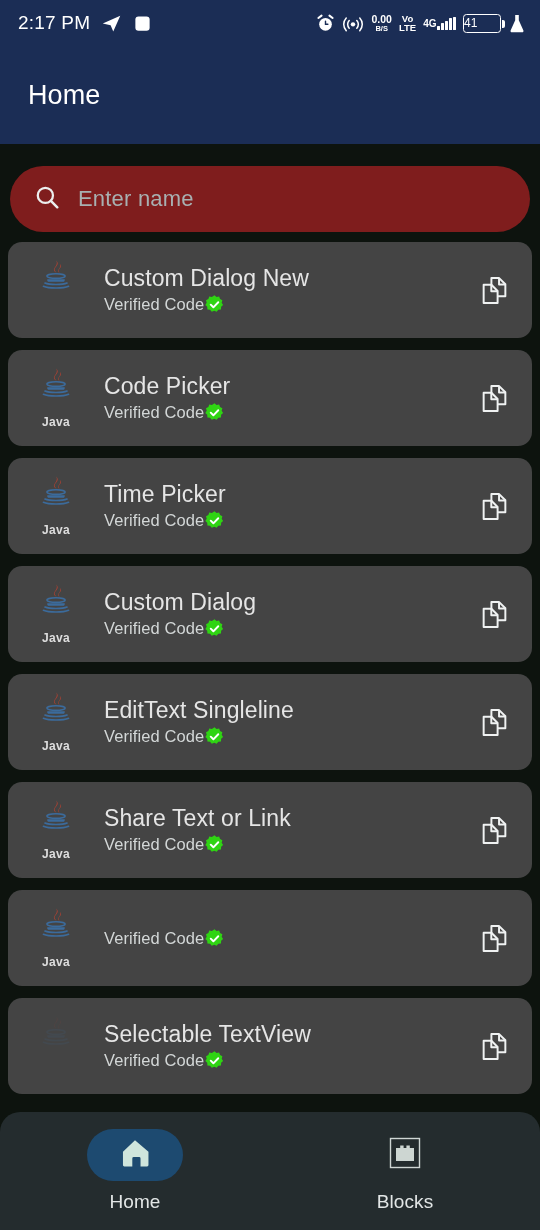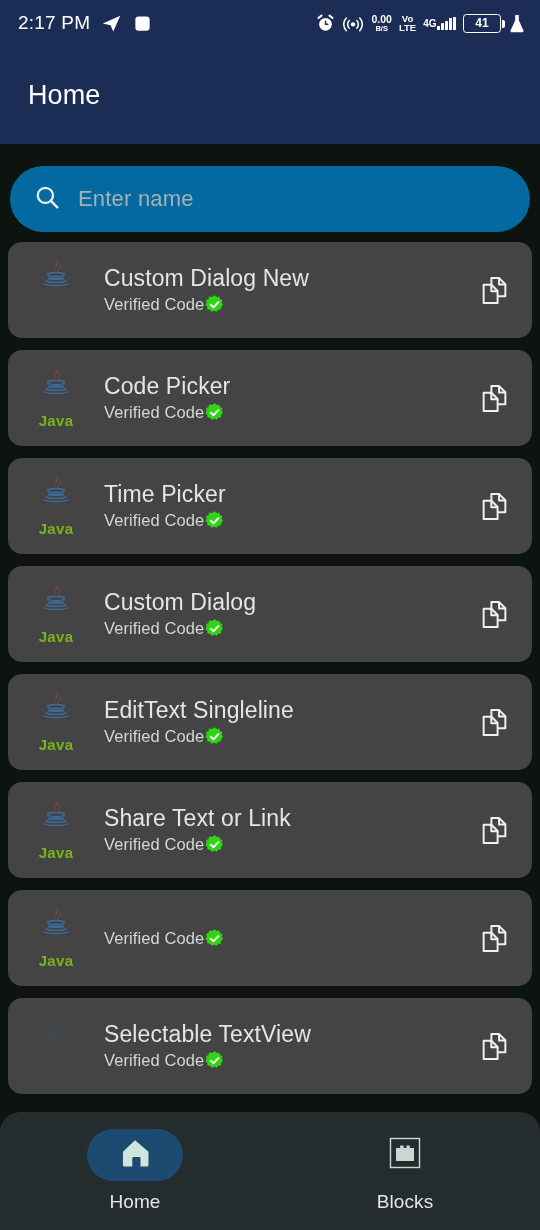--- a/index.html
+++ b/index.html
@@ -35,42 +35,42 @@
   .fourg .lbl{ font-size:10px; font-weight:700; line-height:1; margin-bottom:1px;}
   .bars{ display:flex; align-items:flex-end; gap:1.4px; height:13px; }
   .bars i{ width:2.6px; background:#fff; display:block; border-radius:.5px; }
   .bars i:nth-child(1){height:4px;}
   .bars i:nth-child(2){height:6.5px;}
   .bars i:nth-child(3){height:9px;}
   .bars i:nth-child(4){height:11.5px;}
   .bars i:nth-child(5){height:13px;}
   .batt{
     border:1.8px solid #fff; border-radius:3.5px;
-    width:38px; height:19px; display:flex; align-items:center; justify-content:center;
-    font-size:12px; font-weight:700; position:relative;
+    width:38px; height:19px; display:flex; align-items:center; 
+    font-size:12px; font-weight:400; position:relative;
   }
   .batt::after{
     content:""; position:absolute; right:-4.5px; top:5px;
     width:3px; height:8px; background:#fff; border-radius:0 2px 2px 0;
   }
 
   
   .appbar{
     height:98px;
     background:#1b2d55;
     display:flex;
     align-items:center;
     padding:0 28px;
   }
   .appbar h1{ color:#ffffff; font-size:27px; font-weight:400; letter-spacing:.1px; }
 
   
   .search-wrap{ padding:22px 10px 10px 10px; }
   .searchbar{
-    height:66px; background:#0369a1; border-radius:33px;
+    height:66px; background:#7f1d1d; border-radius:33px;
     display:flex; align-items:center; padding:0 24px; gap:18px;
   }
   .search-input{
     background:transparent; border:none; outline:none;
     color:#d8dcdd; font-size:22px; font-family:"Liberation Sans", sans-serif;
     flex:1; letter-spacing:.2px;
   }
   .search-input::placeholder{ color:#a8b0b1; }
 
   
@@ -85,21 +85,21 @@
     position:relative;
   }
   .java-logo{
     width:52px; height:62px; flex:none;
     position:relative; display:flex; flex-direction:column;
     align-items:center; justify-content:flex-start;
     opacity:.82;
   }
   .java-logo.faint{ opacity:.10; }
   .java-logo .jtxt{
-    font-size:15px; font-weight:700; color:#84cc16;
+    font-size:12px; font-weight:700; color:#ffffff;
     letter-spacing:.3px; margin-top:13px;
   }
   .java-logo .jtxt.hidden{ visibility:hidden; }
   .card-text{ flex:1; margin-left:22px; display:flex; flex-direction:column; gap:2px; }
   .card-title{
     font-size:23px; color:#e5e5e5; font-weight:400; letter-spacing:.1px;
     line-height:1.15;
   }
   .card-sub-row{ display:flex; align-items:center; }
   .card-sub{ font-size:16.5px; color:#d3d7d7; letter-spacing:.1px; }

